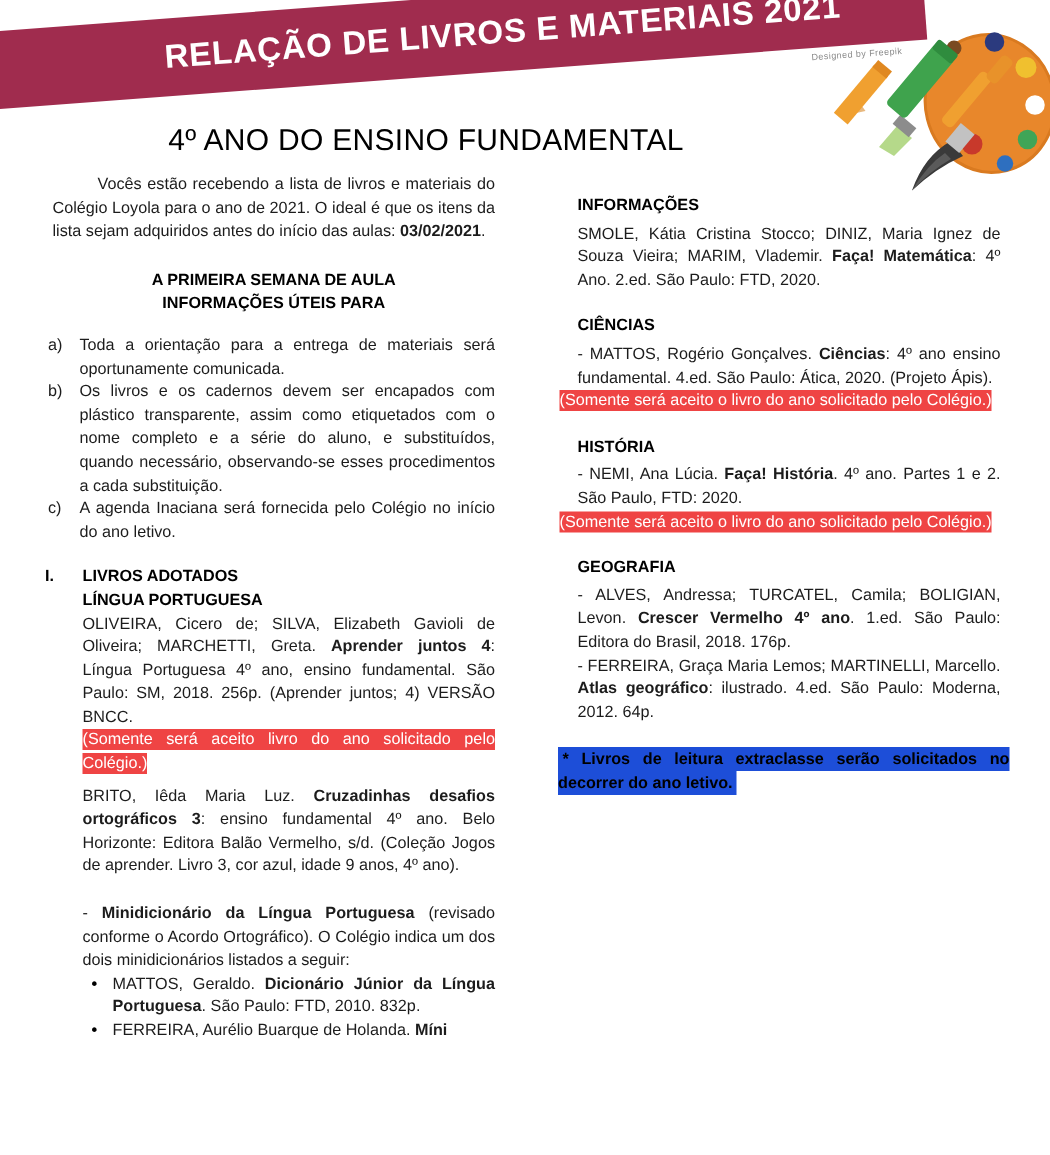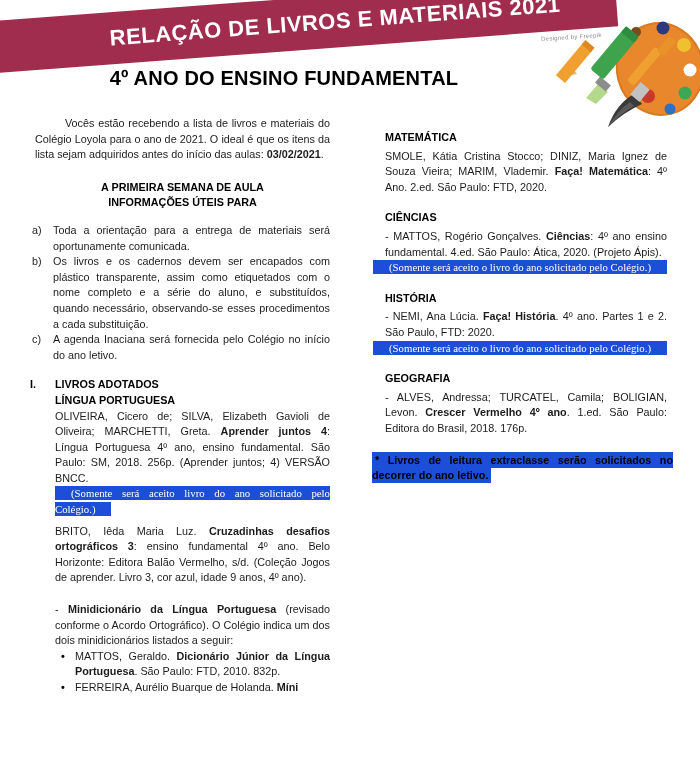--- a/index.html
+++ b/index.html
@@ -22,22 +22,22 @@
     white-space:nowrap;
   }
   .credit {
     position:absolute; left:541px; top:30px; z-index:4;
     font-size:6px; color:#8a8a8a; transform:rotate(-4deg);
     letter-spacing:.3px;
   }
   .art { position:absolute; left:550px; top:14px; z-index:3; }
   
   .page-title {
-    position:absolute; left:0; top:71px; width:568px; text-align:center;
-    font-size:20px; font-weight:bold; color:#000; letter-spacing:.2px;
+    position:absolute; left:0; top:87px; width:568px; text-align:center;
+    font-size:20px; font-weight:normal; color:#000; letter-spacing:.2px;
     z-index:1;
   }
   
   .col-left  { position:absolute; left:30px;  top:100px; width:300px; }
   .col-right { position:absolute; left:385px; top:130px; width:282px; }
   p.just { text-align:justify; }
   .salutation { margin:3px 0 0 5px; width:295px; text-indent:30px; }
   .intro { margin:16px 0 0 5px; width:295px; text-indent:30px; }
   .info-heading { margin:17px 0 0 5px; width:295px; text-align:center; font-weight:bold; color:#000; }
   .notes { margin-top:12px; }
@@ -53,21 +53,21 @@
   .gap16 { margin-top:16px; }
   .bullet { display:flex; }
   .bullet .m { flex:0 0 14px; margin-left:6px; }
   .bullet .t { flex:1; text-align:justify; }
   
   .col-right h4 { font-size:10.8px; font-weight:bold; color:#000; margin:15px 0 3px; }
   .col-right h4.first { margin-top:0; }
   .col-right p { text-align:justify; }
   
   .hl-p { text-align:justify; }
-  .hl-black { background:#1d4ed8; color:#fff; padding:1px 16px;font-family:Liberation Serif, serif; }
+  .hl-black { background:#ef4444; color:#fff; padding:1px 0; }
   .outdent { margin-left:-12px; margin-right:-9px; }
   .footnote { margin:16px 0 0 -13px; margin-right:-6px; text-align:justify; }
   .hl-gray { background:#1d4ed8; color:#000; font-weight:bold; padding:2px 3px; }
   b { font-weight:bold; }
 </style>
 </head>
 <body>
 
 <div class="page">
 
@@ -157,31 +157,32 @@
           <span class="m">•</span>
           <span class="t"><span>FERREIRA, Aurélio Buarque de Holanda. </span><b>Míni</b></span>
         </div>
       </div>
     </div>
 
   </div>
 
   <div class="col-right">
 
-    <h4 class="first">MATEMÁTICA</h4>
+    <h4 class="first">INFORMAÇÕES</h4>
     <p><span>SMOLE, Kátia Cristina Stocco; DINIZ, Maria Ignez de Souza Vieira; MARIM, Vlademir. </span><b>Faça! Matemática</b><span>: 4º Ano. 2.ed. São Paulo: FTD, 2020.</span></p>
 
     <h4>CIÊNCIAS</h4>
     <p><span>- MATTOS, Rogério Gonçalves. </span><b>Ciências</b><span>: 4º ano ensino fundamental. 4.ed. São Paulo: Ática, 2020. (Projeto Ápis).</span></p>
     <p class="hl-p outdent"><span class="hl-black">(Somente será aceito o livro do ano solicitado pelo Colégio.)</span></p>
 
     <h4>HISTÓRIA</h4>
     <p><span>- NEMI, Ana Lúcia. </span><b>Faça! História</b><span>. 4º ano. Partes 1 e 2. São Paulo, FTD: 2020.</span></p>
     <p class="hl-p outdent"><span class="hl-black">(Somente será aceito o livro do ano solicitado pelo Colégio.)</span></p>
 
     <h4>GEOGRAFIA</h4>
     <p><span>- ALVES, Andressa; TURCATEL, Camila; BOLIGIAN, Levon. </span><b>Crescer Vermelho 4º ano</b><span>. 1.ed. São Paulo: Editora do Brasil, 2018. 176p.</span></p>
+    <p><span>- FERREIRA, Graça Maria Lemos; MARTINELLI, Marcello. </span><b>Atlas geográfico</b><span>: ilustrado. 4.ed. São Paulo: Moderna, 2012. 64p.</span></p>
 
     <p class="footnote"><span class="hl-gray">* Livros de leitura extraclasse serão solicitados no decorrer do ano letivo.</span></p>
 
   </div>
 
 </div>
 
 </body></html>

